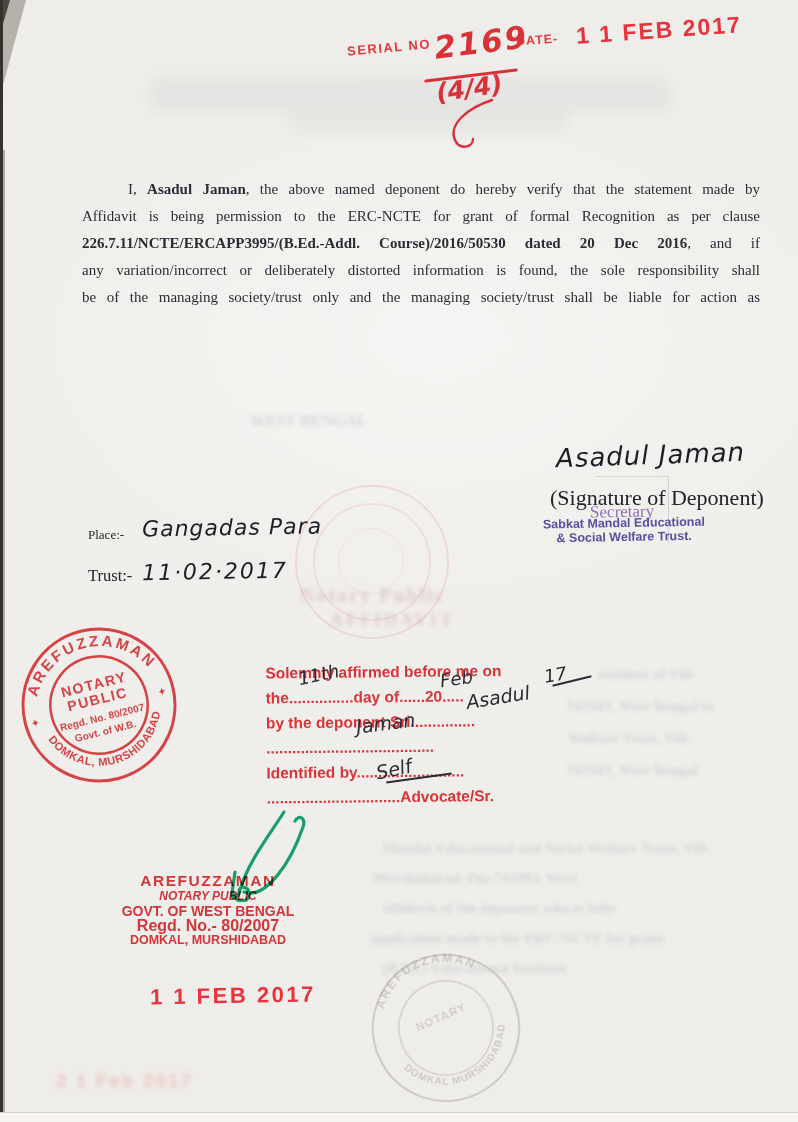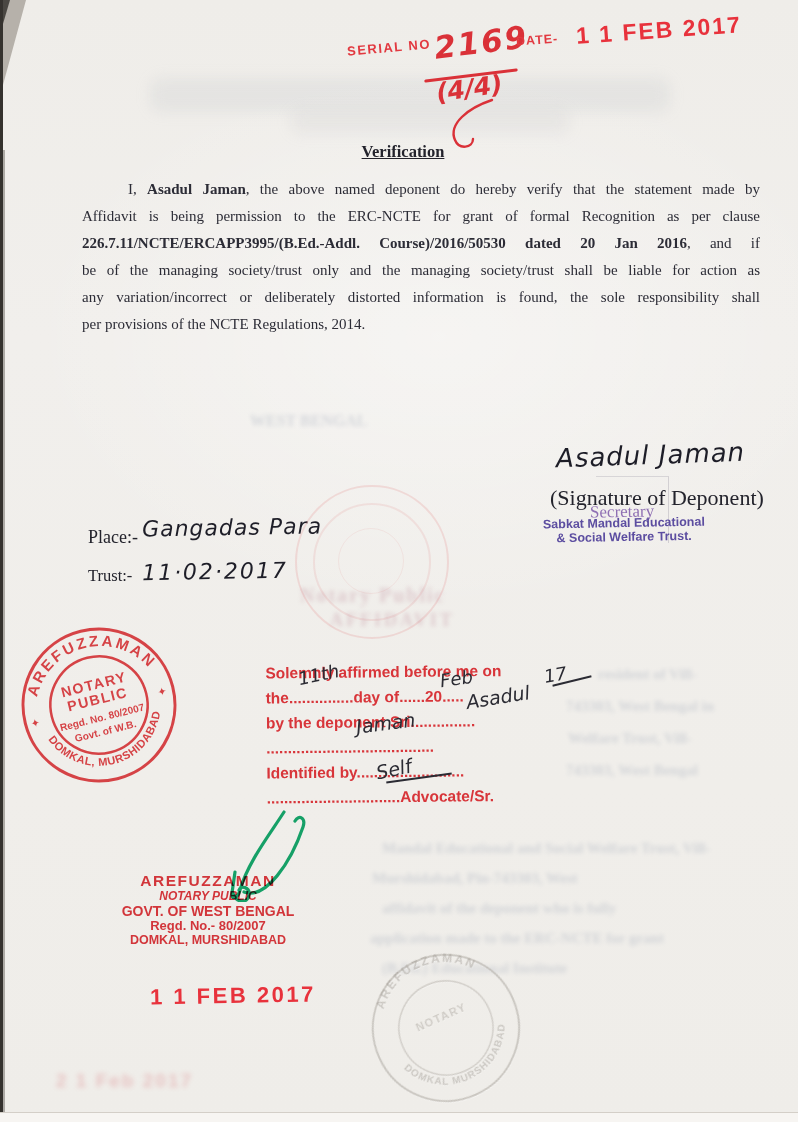--- a/index.html
+++ b/index.html
@@ -32,21 +32,21 @@
   .pline.first{text-indent:46px;}
   .pline.last{text-align-last:left;}
   .b{font-weight:bold;}
   
   .sig{left:556px;top:440px;font-family:"DejaVu Sans",sans-serif;font-style:italic;font-size:26px;color:#1d1d27;transform:rotate(-2deg);letter-spacing:1px;}
   .sig-caption{left:550px;top:485px;font-size:22px;color:#23232c;}
   .stamp-box{left:596px;top:476px;width:72px;height:66px;border-top:1px solid rgba(120,115,135,.22);border-right:1px solid rgba(120,115,135,.25);}
   .secretary{left:590px;top:502px;font-family:"Liberation Serif",serif;font-size:17px;color:#8f6fb3;transform:rotate(-1deg);}
   .trust{left:536px;top:516px;width:176px;text-align:center;font-family:"Liberation Sans",sans-serif;font-weight:bold;font-size:12.5px;line-height:14px;color:#5c4da0;transform:rotate(-1deg);}
   
-  .place-label{left:88px;top:527px;font-size:18px;color:#23232c;}
+  .place-label{left:88px;top:527px;font-size:13px;color:#23232c;}
   .place-value{left:142px;top:515px;font-family:"DejaVu Sans",sans-serif;font-style:italic;font-size:22px;color:#1e1e28;transform:rotate(-1deg);letter-spacing:1px;}
   .dateline-label{left:88px;top:566px;font-size:16.5px;color:#23232c;}
   .date-value{left:142px;top:559px;font-family:"DejaVu Sans",sans-serif;font-style:italic;font-size:22px;color:#1e1e28;letter-spacing:2px;transform:rotate(-1deg);}
   
   .ghost-ring{left:295px;top:485px;width:150px;height:150px;border-radius:50%;border:2px solid rgba(226,132,132,.22);}
   .ghost-ring2{left:313px;top:503px;width:114px;height:114px;border-radius:50%;border:2px solid rgba(226,132,132,.16);}
   .ghost-ring3{left:338px;top:528px;width:64px;height:64px;border-radius:50%;border:1.5px solid rgba(226,132,132,.13);}
   
   .bleed{filter:blur(2px);opacity:.32;color:#96a0b2;font-family:"Liberation Serif",serif;font-weight:bold;}
   .bleed.pink{color:#b4788a;opacity:.30;}
@@ -78,21 +78,21 @@
   .hw-name2{left:356px;top:712px;font-size:19px;transform:rotate(-7deg);}
   .hw-self{left:376px;top:758px;font-size:19px;transform:rotate(-12deg);}
   .hw-tail-self{left:386px;top:777px;width:66px;height:2px;background:#2b2b33;transform:rotate(-8deg);}
   
   .green-sig{left:190px;top:806px;}
   
   .notary-block{left:116px;top:872px;width:184px;text-align:center;font-family:"Liberation Sans",sans-serif;font-weight:bold;color:#e0393f;mix-blend-mode:multiply;}
   .nb1{font-size:15.5px;letter-spacing:1.5px;line-height:17px;}
   .nb2{font-size:12px;font-style:italic;line-height:14px;}
   .nb3{font-size:14px;line-height:16px;}
-  .nb4{font-size:13px;line-height:14px;}
+  .nb4{font-size:16px;line-height:14px;}
   .nb5{font-size:12.5px;line-height:15px;}
   
   .date-stamp-bottom{left:150px;top:983px;font-family:"Liberation Sans",sans-serif;font-weight:bold;font-size:22px;letter-spacing:2.5px;color:#e8323c;transform:rotate(-1deg);}
   
   .emboss{left:366px;top:948px;width:160px;height:160px;transform:rotate(-24deg);filter:blur(.5px) drop-shadow(0 1px 0 rgba(255,255,255,.85));opacity:.85;}
 </style>
 </head>
 <body>
 
 <div id="page">
@@ -109,28 +109,26 @@
   <div class="abs serial-label">SERIAL NO</div>
   <div class="abs serial-number">2169</div>
   <div class="abs serial-underline"></div>
   <div class="abs serial-fraction">(4/4)</div>
   <svg class="abs" style="left:440px;top:96px;" width="64" height="56">
     <path d="M 52,4 C 28,12 8,28 15,44 C 19,54 33,52 33,43" fill="none" stroke="#da3138" stroke-width="2.4" stroke-linecap="round"></path>
   </svg>
   <div class="abs date-label">DATE-</div>
   <div class="abs date-stamp-top">1 1 FEB 2017</div>
 
-  <div class="abs vtitle">Verification</div>
   <div class="abs para">
     <div class="pline first"><span>I, </span><span class="b">Asadul Jaman</span><span>, the above named deponent do hereby verify that the statement made by</span></div>
     <div class="pline">Affidavit is being permission to the ERC-NCTE for grant of formal Recognition as per clause</div>
-    <div class="pline"><span class="b">226.7.11/NCTE/ERCAPP3995/(B.Ed.-Addl. Course)/2016/50530 dated 20 Jan 2016</span><span>, and if</span></div>
+    <div class="pline"><span class="b">226.7.11/NCTE/ERCAPP3995/(B.Ed.-Addl. Course)/2016/50530 dated 20 Dec 2016</span><span>, and if</span></div>
+    <div class="pline">any variation/incorrect or deliberately distorted information is found, the sole responsibility shall</div>
     <div class="pline">be of the managing society/trust only and the managing society/trust shall be liable for action as</div>
-    <div class="pline">any variation/incorrect or deliberately distorted information is found, the sole responsibility shall</div>
-    <div class="pline last">per provisions  of the NCTE Regulations, 2014.</div>
   </div>
 
   <div class="abs bleed bl-wb">WEST BENGAL</div>
 
   <div class="abs sig">Asadul Jaman</div>
   <div class="abs stamp-box"></div>
   <div class="abs sig-caption">(Signature of Deponent)</div>
   <div class="abs secretary">Secretary</div>
   <div class="abs trust">
     <div>Sabkat Mandal Educational</div>

